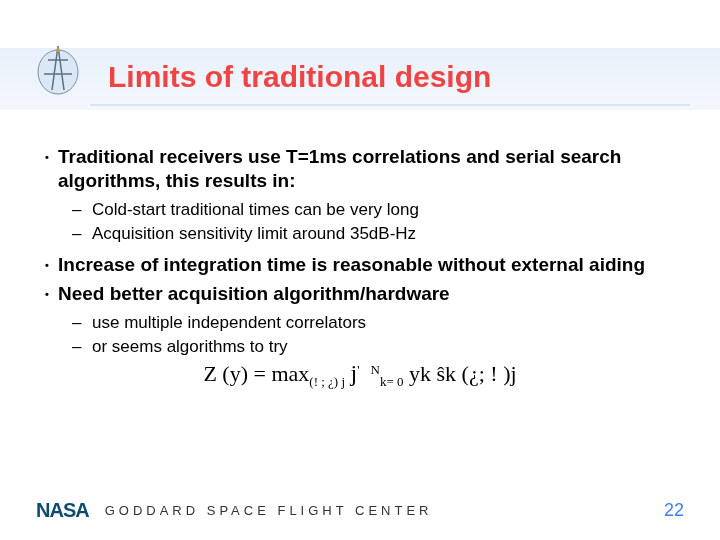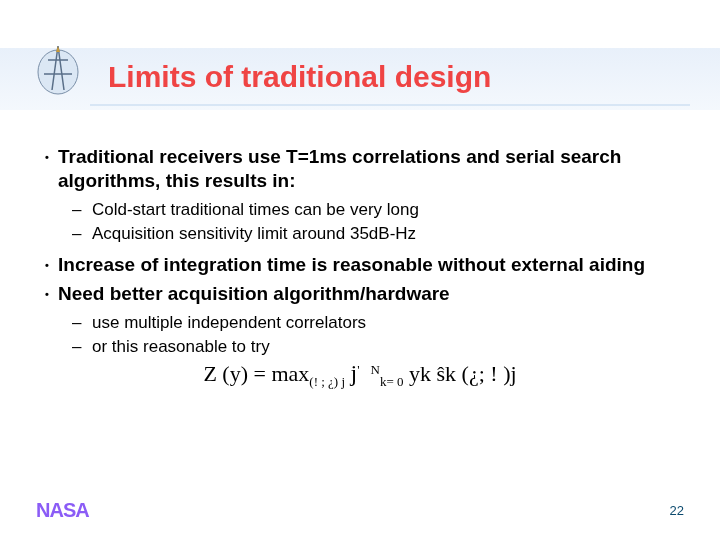--- a/index.html
+++ b/index.html
@@ -97,34 +97,34 @@
     bottom: 18px;
     left: 36px;
     right: 36px;
     display: flex;
     align-items: center;
     font-size: 14px;
   }
   .nasa-logo {
     font-weight: 900;
     font-size: 20px;
-    color: #8b5cf6;
+    color: #0c4a6e;
     letter-spacing: -1px;
     margin-right: 16px;
     font-family: Arial Black, Arial, sans-serif;
   }
   .footer-text {
     letter-spacing: 4px;
     color: #333;
     font-size: 13px;
   }
   .page-num {
     margin-left: auto;
-    color: #0c4a6e;
-    font-size: 13px;
+    color: #3b82f6;
+    font-size: 18px;
   }
 </style>
 </head>
 <body>
 
 <div class="header-band"></div>
 <div class="title-underline"></div>
 
 <div class="logo-box">
   <svg viewBox="0 0 56 56">
@@ -157,28 +157,29 @@
   <div class="bullet1">
     <span class="marker">•</span>
     <span class="text">Need better acquisition algorithm/hardware</span>
   </div>
   <div class="bullet2">
     <span class="marker">–</span>
     <span class="text">use multiple independent correlators</span>
   </div>
   <div class="bullet2">
     <span class="marker">–</span>
-    <span class="text">or this reasonable to try</span>
+    <span class="text">or seems algorithms to try</span>
   </div>
 
   <div class="equation">
     <span>Z (y) = </span>
     <span>max</span><span class="sub">(! ; ¿) j</span>
     <span class="big">j</span><span class="sup">'</span>
     &nbsp;<span class="sup">N</span><span class="sub">k= 0</span>
     <span> yk ŝk (¿; ! )j</span>
   </div>
 </div>
 
 <div class="footer">
   <span class="nasa-logo">NASA</span>
+  <span class="footer-text">GODDARD SPACE FLIGHT CENTER</span>
   <span class="page-num">22</span>
 </div>
 
 </body></html>

